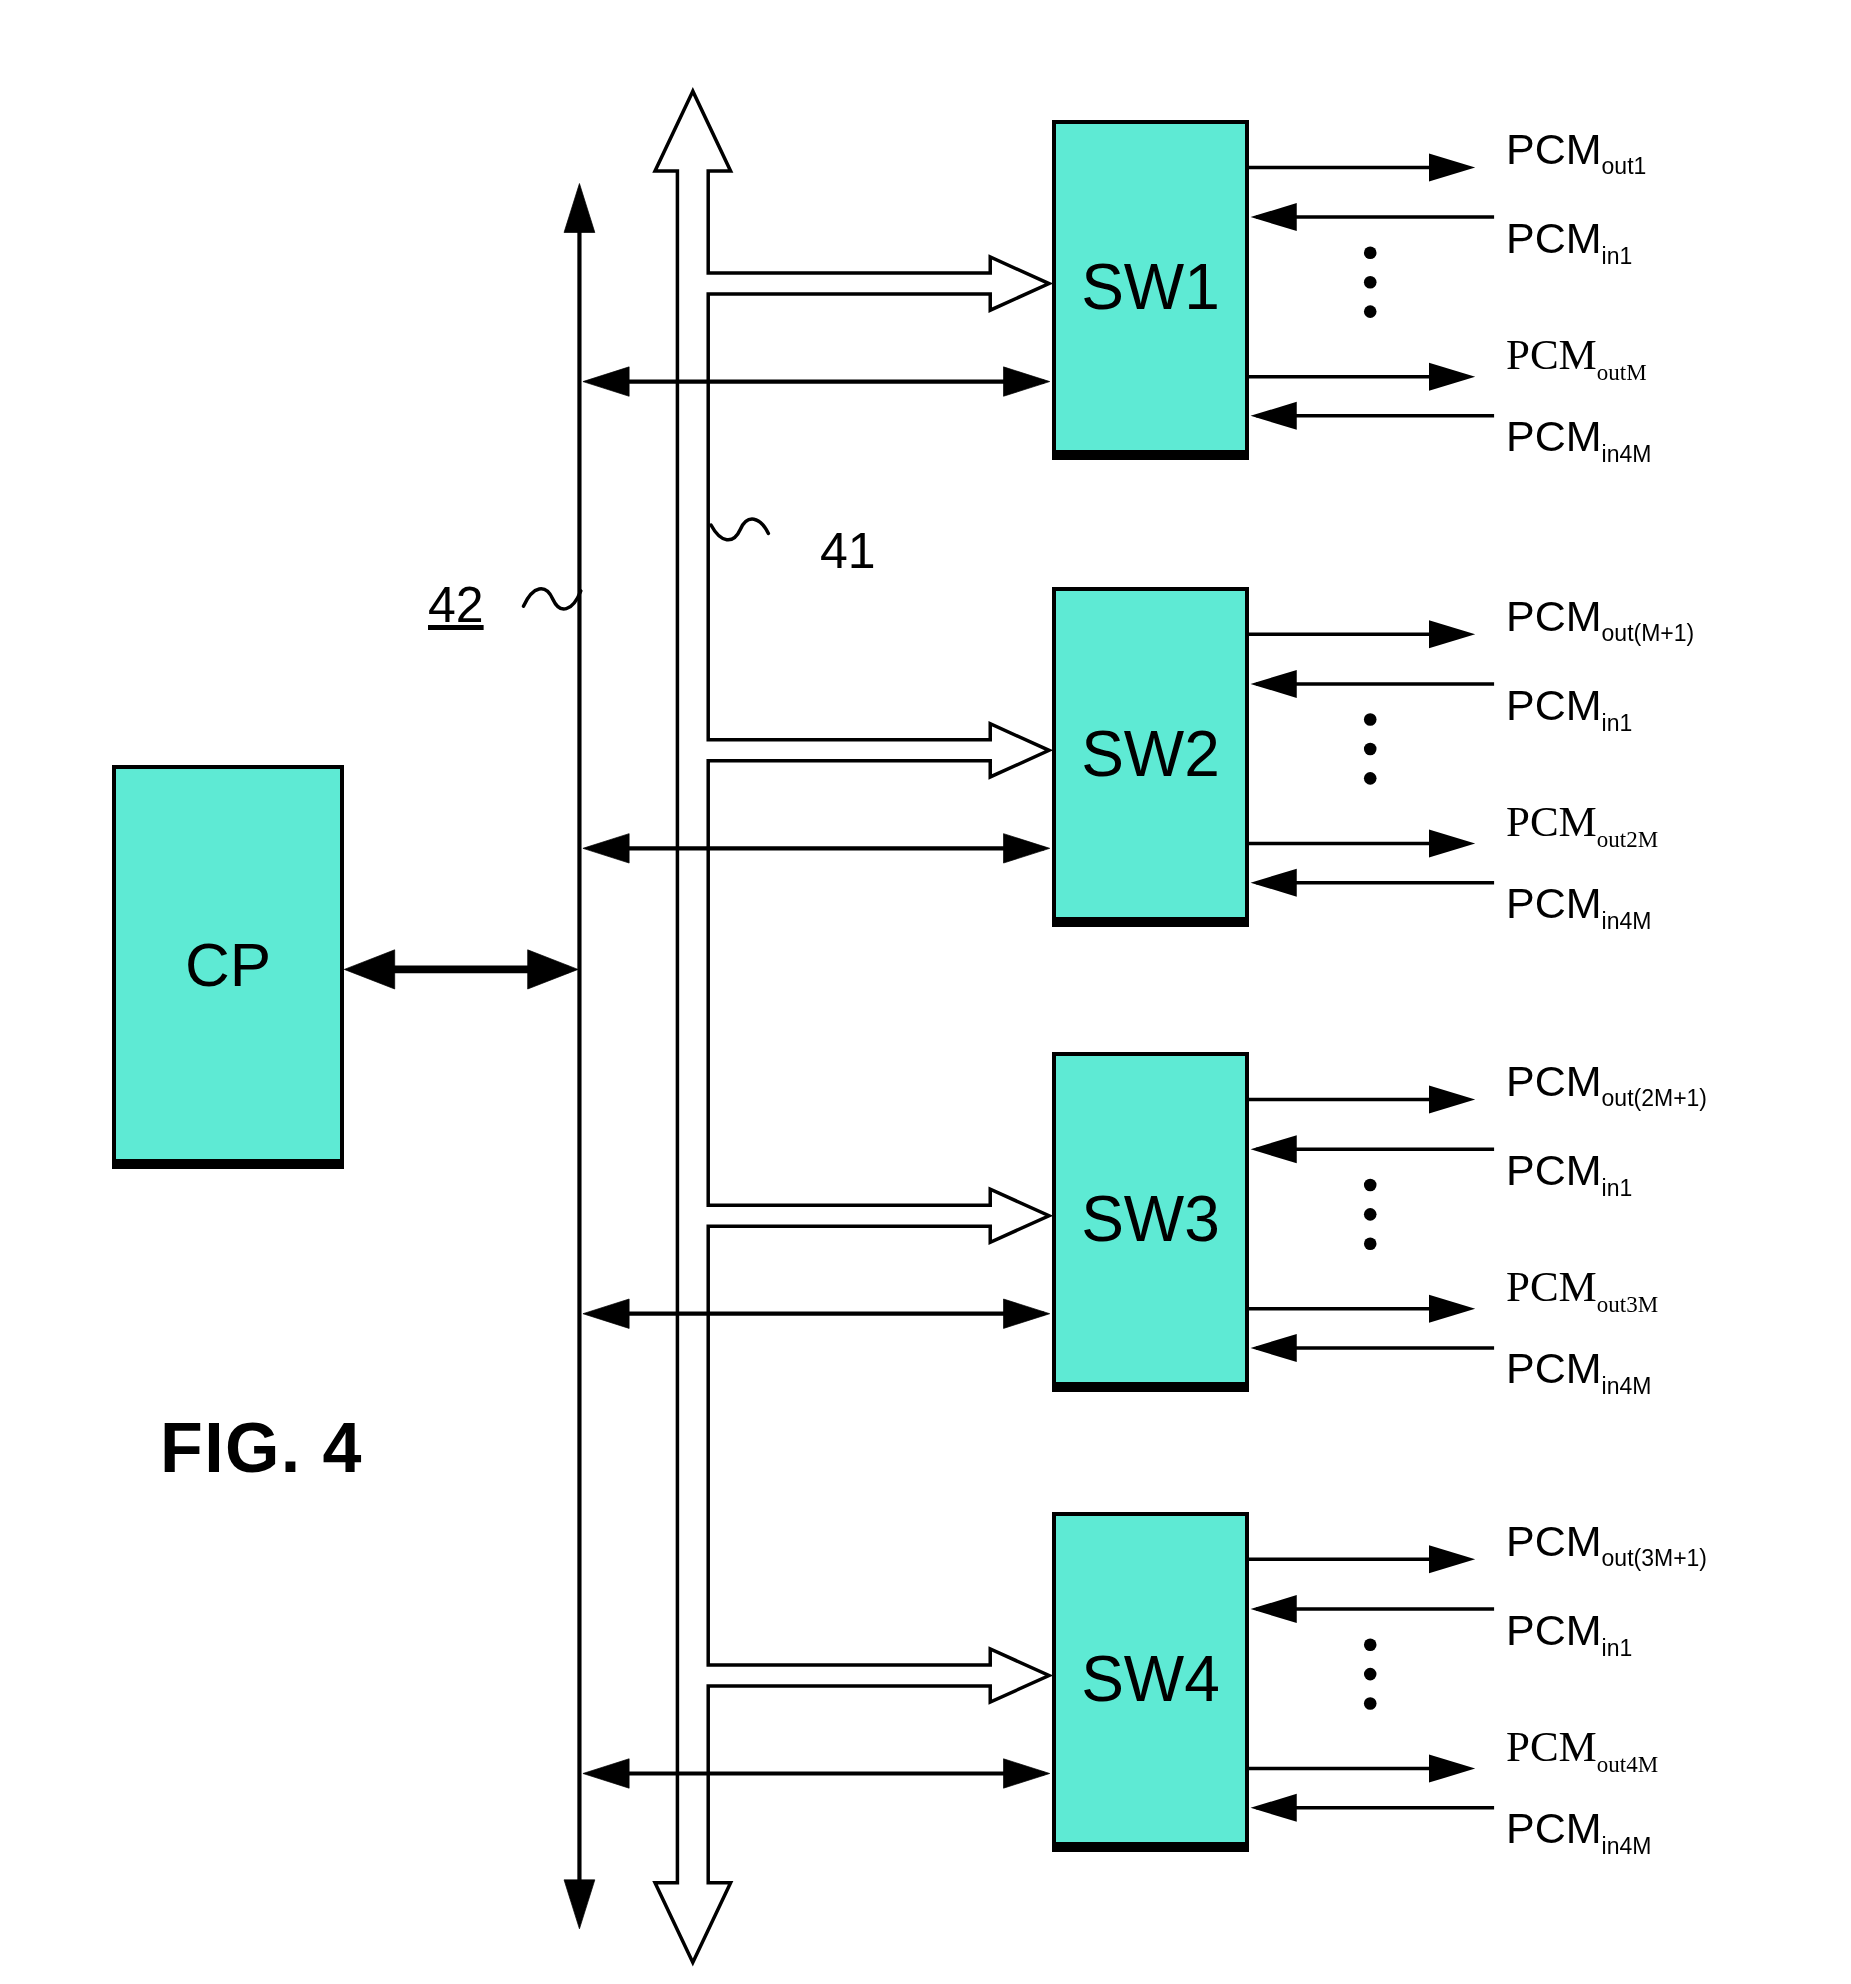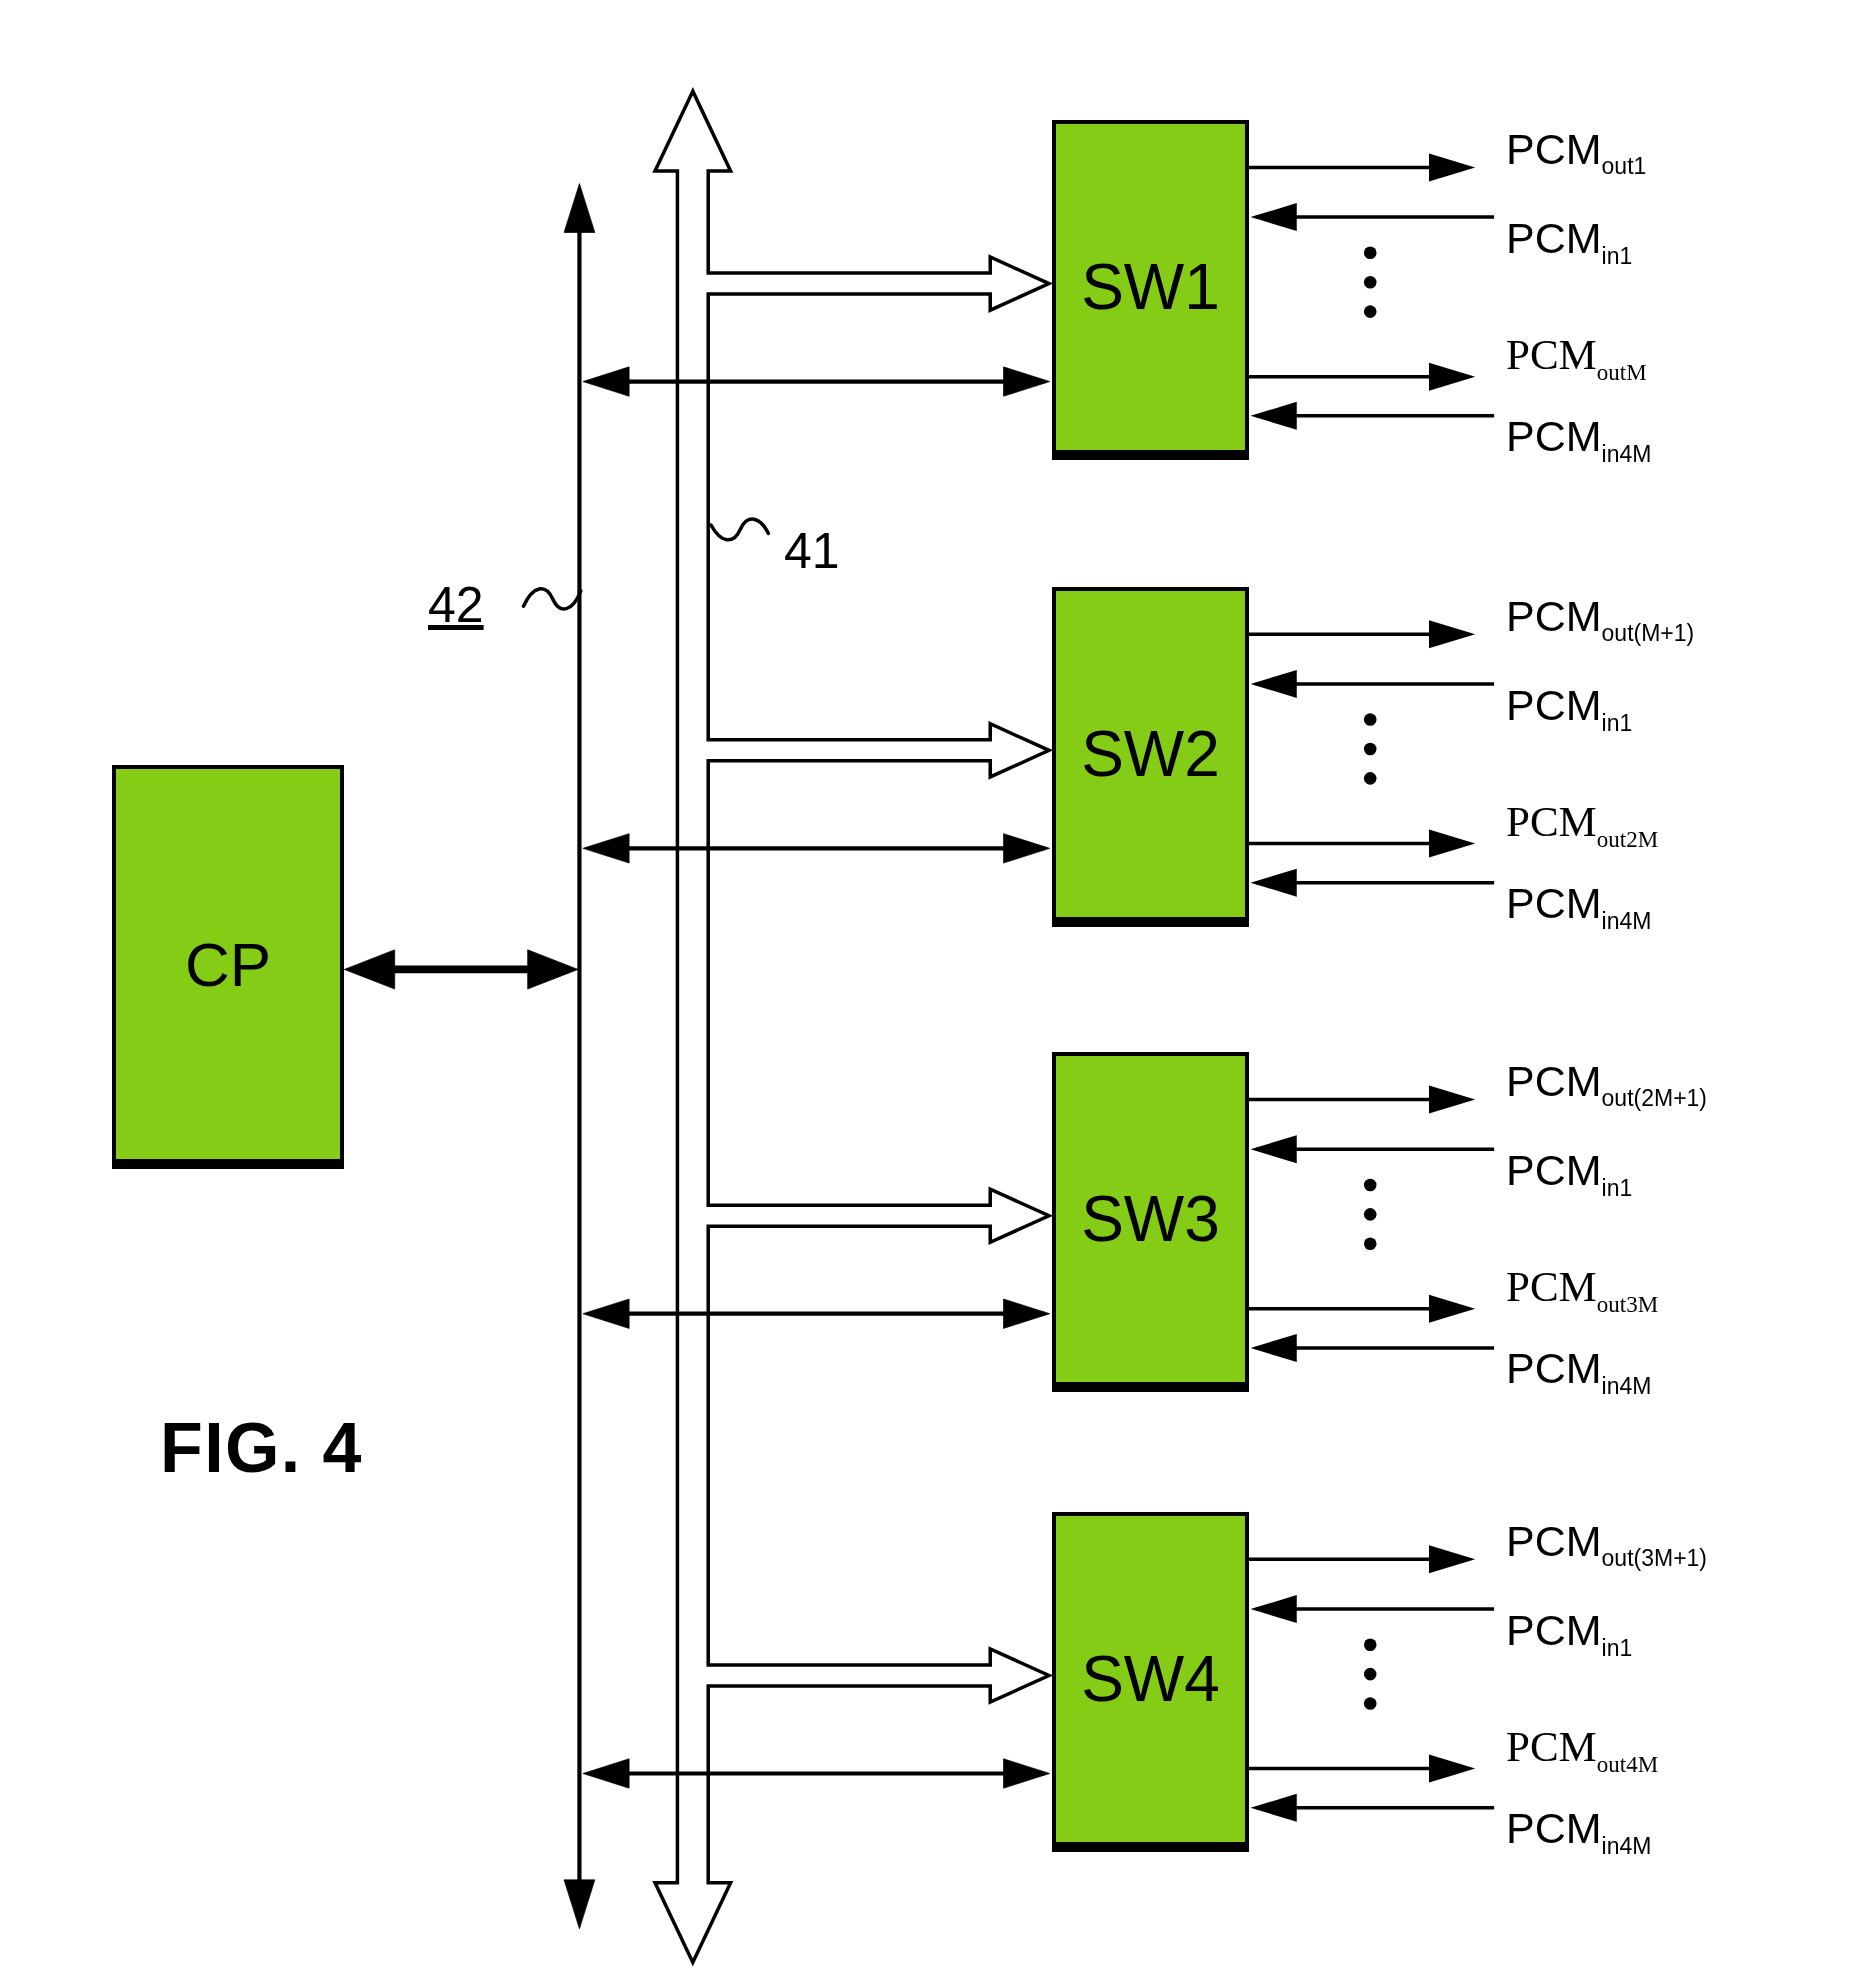--- a/index.html
+++ b/index.html
@@ -2,39 +2,39 @@
 <html style="font-size:11.2px"><head>
 <meta charset="utf-8">
 <style>
   * { box-sizing: border-box; }
   html, body { margin: 0; padding: 0; background: #ffffff; }
   body { font-family: "Liberation Sans", "DejaVu Sans", sans-serif; color: #000; }
 
   .canvas { position: relative; width: 1851px; height: 1985px; background: #fff; overflow: hidden; }
   .connectors { position: absolute; left: 0; top: 0; width: 1851px; height: 1985px; }
 
-  .box { position: absolute; background: #84cc16; border: 4.9px solid #000; border-bottom-width: 10.5px;
+  .box { position: absolute; background: #5eead4; border: 4.9px solid #000; border-bottom-width: 10.5px;
          display: flex; align-items: center; justify-content: center; }
   .cp-box { left: 112px; top: 765px; width: 232px; height: 404px; font-size: 62px; }
   .sw-box { left: 1052px; top: var(--t); width: 197px; height: 340px; font-size: 64px; }
 
   .g1 { --t: 120px; } .g2 { --t: 587px; } .g3 { --t: 1052px; } .g4 { --t: 1512px; }
 
   .pcm { position: absolute; left: 1506px; height: 49px; line-height: 49px;
          font-size: 43px; white-space: nowrap; }
   .pcm .sub { font-size: 23px; position: relative; top: 10.5px; }
   .rA { top: calc(var(--t) + 4.9px); }
   .rB { top: calc(var(--t) + 94px); }
   .rC { top: calc(var(--t) + 210px); font-family: Liberation Serif, serif; }
   .rD { top: calc(var(--t) + 292px); }
 
   .fig-caption { position: absolute; left: 160px; top: 1401px; font-size: 70px; font-weight: bold; letter-spacing: 1.4px; margin-top: 7px; }
   .ref-label { position: absolute; font-size: 50px; }
   .ref-42 { left: 428px; top: 576px; text-decoration: underline; }
-  .ref-41 { left: 784px; top: 522px; }
+  .ref-41 { left: 820px; top: 522px; }
 </style>
 </head>
 <body>
 
 <div class="canvas">
 
   <svg class="connectors" viewBox="0 0 2645 2836">
 
     <g>
       <path d="M 990 130 L 936 244 L 968 244

